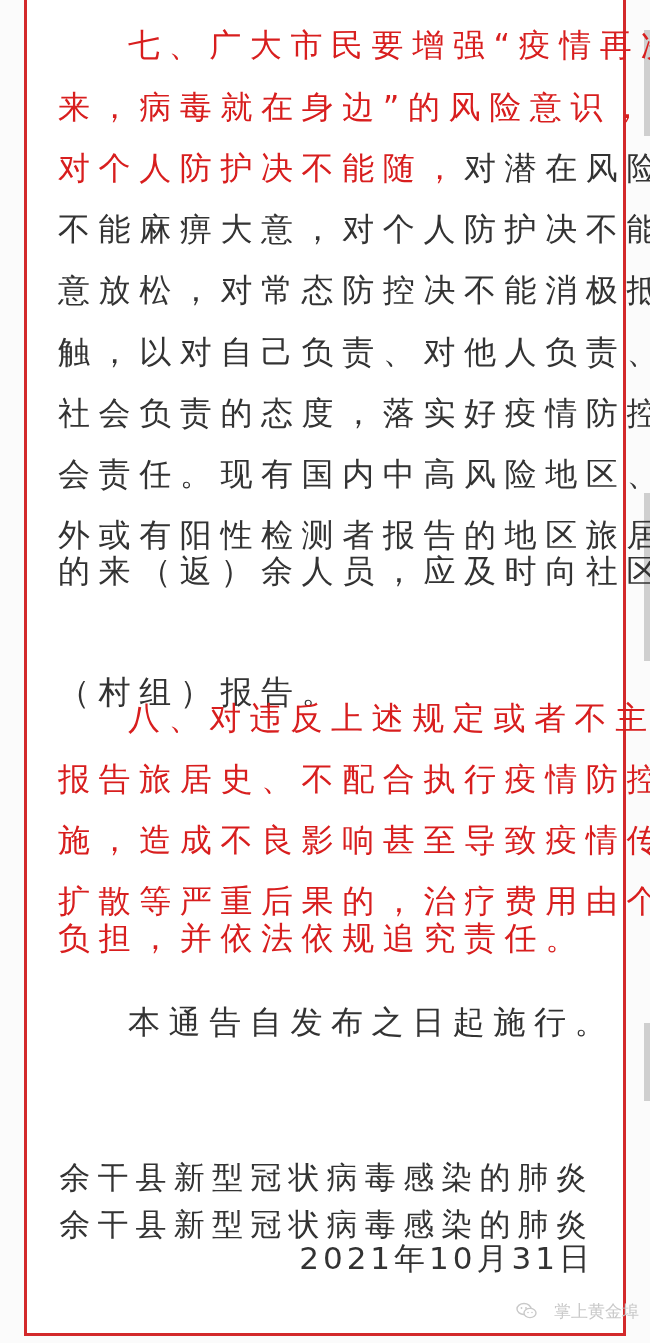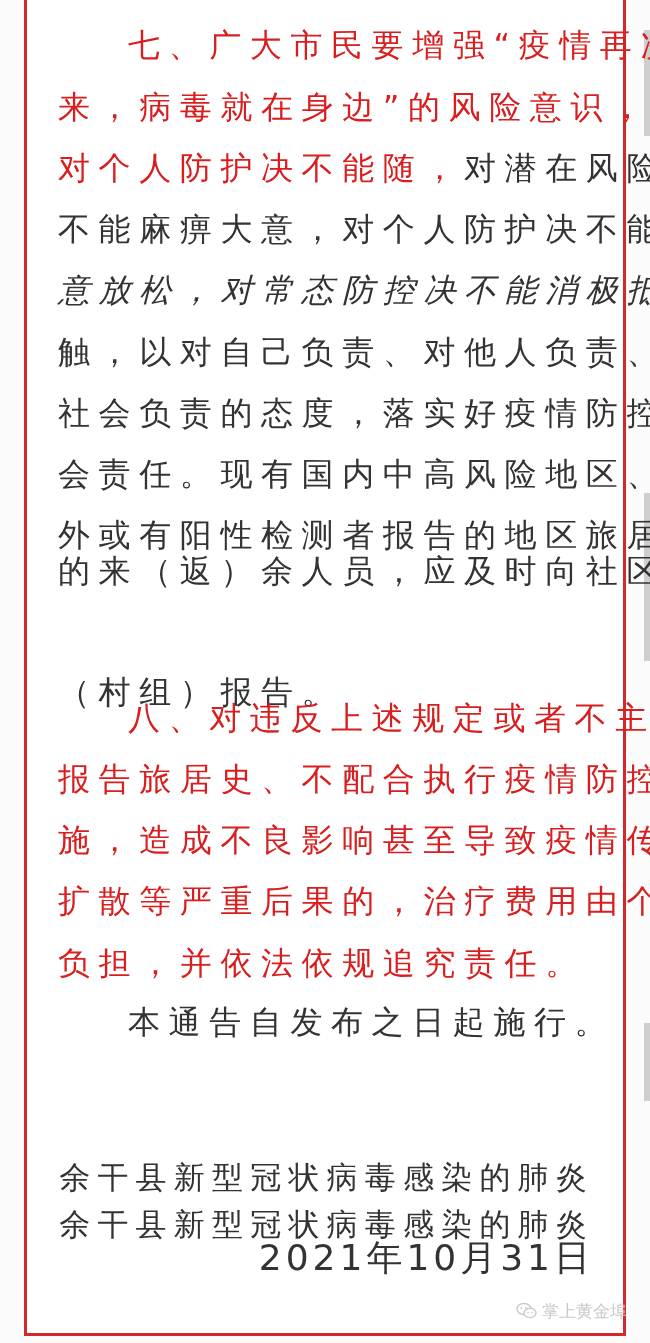--- a/index.html
+++ b/index.html
@@ -18,54 +18,54 @@
   .line {
     position: absolute; left: 58px; width: 540px; height: 40px;
     font-size: 32px; line-height: 40px; letter-spacing: 8.6px;
     white-space: nowrap; color: #333333;
   }
   .red { color: #d81e1e; }
   .dark { color: #333333; }
   .indent { left: 128px; }
   .right { left: auto; right: 56px; text-align: right; letter-spacing: 8.6px; width: auto; }
   .sig { font-size: 31px; letter-spacing: 7.2px; margin-top: 12px; }
-  .date { font-size: 36px; letter-spacing: 4px; }
+  .date { font-size: 31px; letter-spacing: 4px; }
   .watermark {
     position: absolute; left: 516px; top: 1300px; height: 22px;
     font-size: 17px; line-height: 22px; color: #c9c9c9; white-space: nowrap;
-    display: flex; align-items: center; gap: 4px;
+    display: flex; align-items: center; gap: 16px;
   }
   .wm-icon { width: 22px; height: 18px; display: inline-block; }
 </style>
 </head>
 <body>
 
 <div class="frame"></div>
 
 <div class="scroll-mark" style="top:30px;height:106px;"></div>
 <div class="scroll-mark" style="top:493px;height:168px;"></div>
 <div class="scroll-mark" style="top:1023px;height:78px;"></div>
 
 <div id="content">
     <div class="line indent" style="top: 25px;"><span class="red">七、广大市民要增强“疫情再次袭</span></div>
     <div class="line" style="top: 87px;"><span class="red">来，病毒就在身边”的风险意识，时刻</span></div>
     <div class="line" style="top: 148px;"><span class="red">对个人防护决不能随，</span><span class="dark">对潜在风险决</span></div>
     <div class="line" style="top: 209px;"><span class="dark">不能麻痹大意，对个人防护决不能随</span></div>
-    <div class="line" style="top: 270px; font-style: italic;"><span class="dark">意放松，对常态防控决不能消极抵</span></div>
+    <div class="line" style="top: 270px;"><span class="dark">意放松，对常态防控决不能消极抵</span></div>
     <div class="line" style="top: 332px;"><span class="dark">触，以对自己负责、对他人负责、对</span></div>
     <div class="line" style="top: 393px;"><span class="dark">社会负责的态度，落实好疫情防控社</span></div>
     <div class="line" style="top: 454px;"><span class="dark">会责任。现有国内中高风险地区、境</span></div>
     <div class="line" style="top: 515px;"><span class="dark">外或有阳性检测者报告的地区旅居史</span></div>
     <div class="line" style="top: 551px;"><span class="dark">的来（返）余人员，应及时向社区</span></div>
     <div class="line" style="top: 672px;"><span class="dark">（村组）报告。</span></div>
     <div class="line indent" style="top: 698px;"><span class="red">八、对违反上述规定或者不主动</span></div>
     <div class="line" style="top: 759px;"><span class="red">报告旅居史、不配合执行疫情防控措</span></div>
     <div class="line" style="top: 820px;"><span class="red">施，造成不良影响甚至导致疫情传播</span></div>
     <div class="line" style="top: 881px;"><span class="red">扩散等严重后果的，治疗费用由个人</span></div>
-    <div class="line" style="top: 943px;"><span class="red">负担，并依法依规追究责任。</span></div>
+    <div class="line" style="top: 918px;"><span class="red">负担，并依法依规追究责任。</span></div>
   </div>
 
 <div class="line indent" style="top:1002px;">本通告自发布之日起施行。</div>
 
 <div class="line right sig" style="top:1145px;">余干县新型冠状病毒感染的肺炎</div>
 <div class="line right sig" style="top:1192px;">余干县新型冠状病毒感染的肺炎</div>
 <div class="line right date" style="top:1238px;">2021年10月31日</div>
 
 <div class="watermark">
   <span class="wm-icon">

